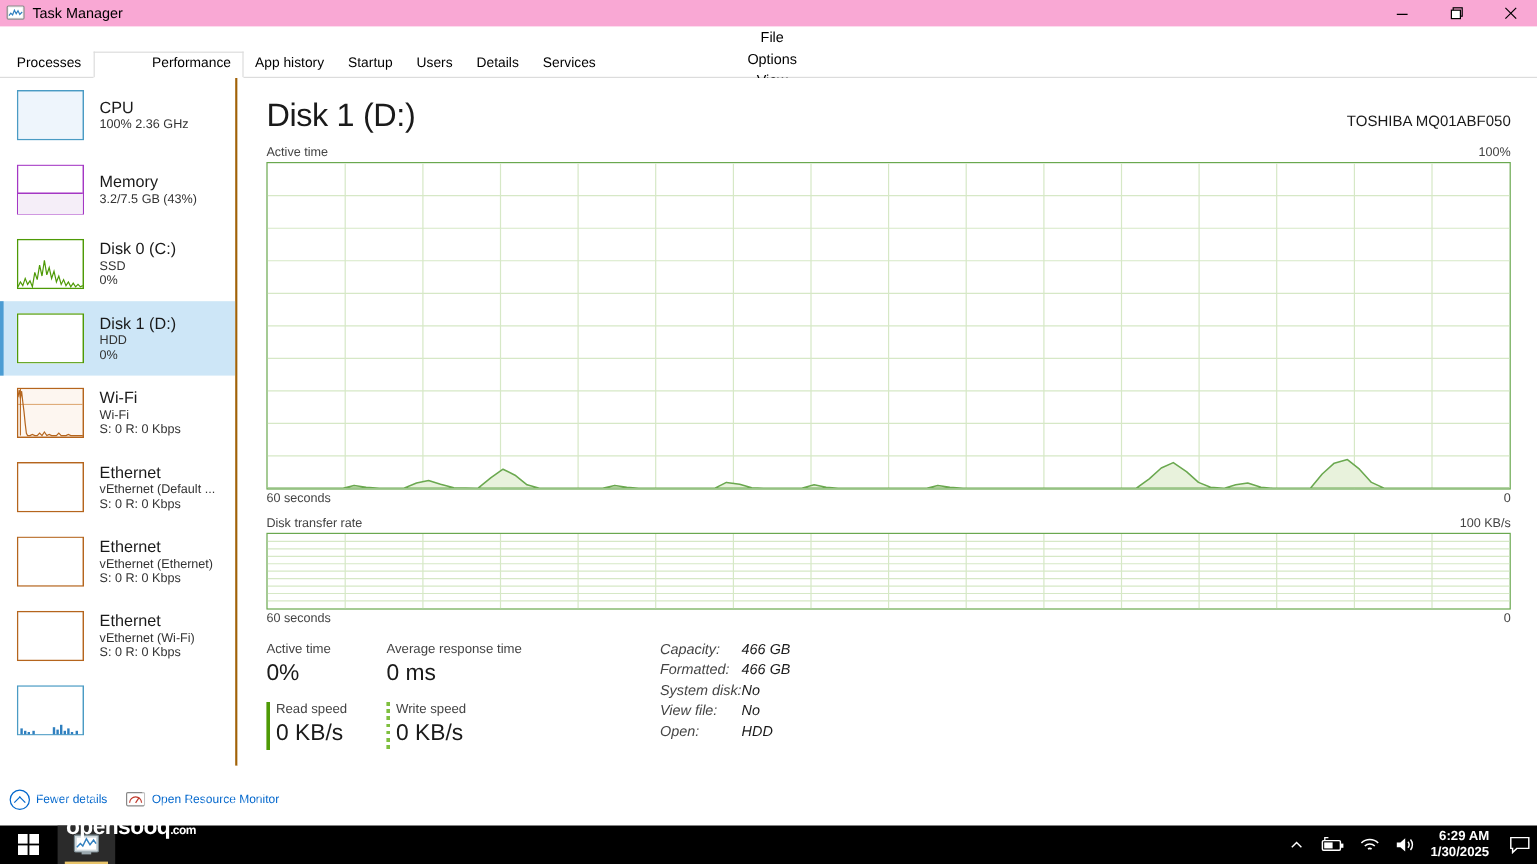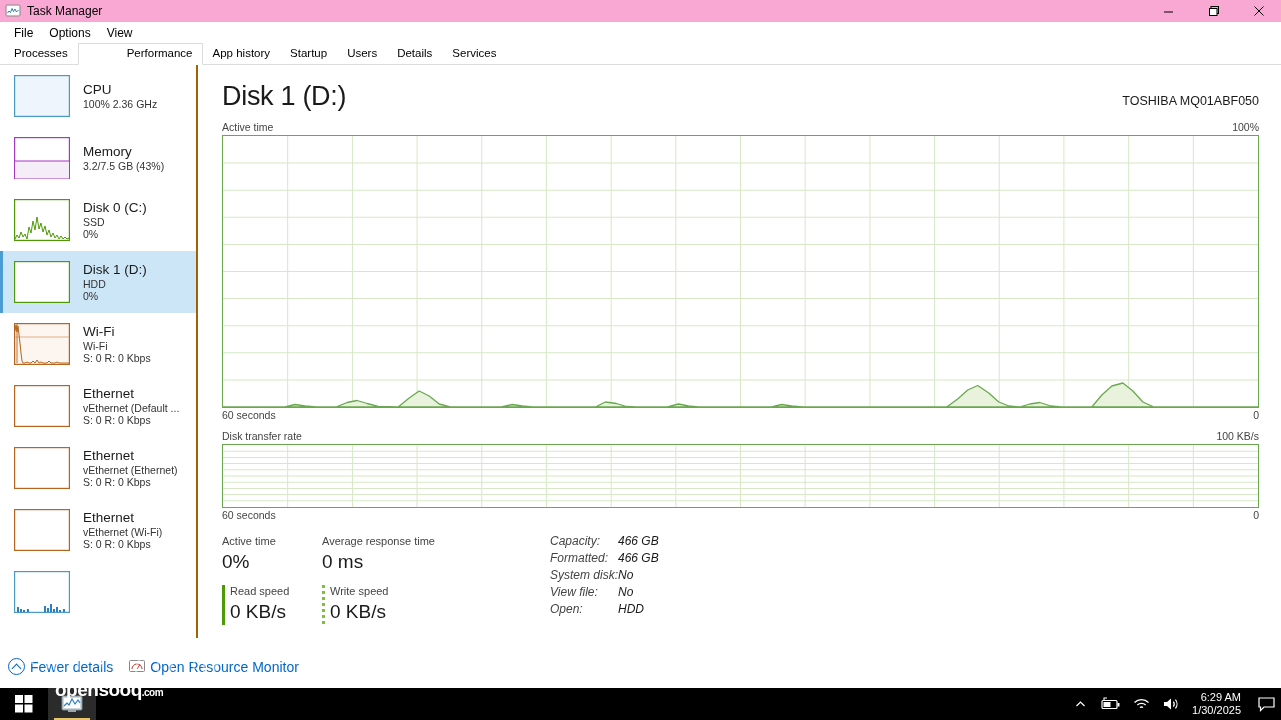--- a/index.html
+++ b/index.html
@@ -31,21 +31,21 @@
     position: absolute; right: 0; top: 0; height: 22px; display: flex;
   }
   .wc {
     width: 45px; height: 22px; display: flex;
     align-items: center; justify-content: center; cursor: default;
   }
 
   
   .menubar {
     height: 22px; display: flex; align-items: center;
-    padding-left: 6px; background: #fff;
+    padding-left: 6px; background: #fff; flex-direction: column;
   }
   .menuitem {
     font-size: 12px; color: #000; padding: 2px 8px; cursor: default;
   }
 
   
   .tabstrip {
     height: 21px; display: flex; align-items: flex-end;
     padding-left: 4px; border-bottom: 1px solid #dcdcdc; background: #fff;
   }
@@ -145,21 +145,21 @@
   .kv .k { width: 68px; color: #444; }
   .kv .v { color: #1a1a1a; }
 
   
   .statusbar {
     position: absolute; left: 0; top: 645px;
     width: 1281px; height: 43px; background: #fff;
     display: flex; align-items: center; padding-left: 8px;
   }
   .sb-btn {
-    display: flex; align-items: center; font-size: 14px;
+    display: flex; align-items: center; font-size: 10px;
     color: #0066cc; cursor: default; margin-right: 16px;
   }
   .sb-chevron {
     width: 17px; height: 17px; border: 1px solid #0066cc;
     border-radius: 50%; margin-right: 5px; position: relative; flex: none;
   }
   .sb-chevron::after {
     content: ""; position: absolute; left: 4px; top: 6px;
     width: 6px; height: 6px; border-left: 1.4px solid #0066cc;
     border-top: 1.4px solid #0066cc; transform: rotate(45deg);
@@ -176,21 +176,21 @@
     position: absolute; left: 55px; top: 679px;
     font-size: 19px; font-weight: bold; color: #ffffff;
     letter-spacing: -0.5px; pointer-events: none; user-select: none; z-index: 6;
   }
   .wm-opensooq .dom { font-size: 10px; font-weight: bold; }
 
   
   .taskbar {
     position: absolute; left: 0; top: 688px;
     width: 1281px; height: 32px; background: #000000;
-    display: flex; align-items: center;
+    display: flex; align-items: center; font-weight: bold;
   }
   .start-btn {
     width: 48px; height: 32px; display: flex;
     align-items: center; justify-content: center; cursor: default;
   }
   .tb-app {
     width: 48px; height: 32px; display: flex; align-items: center;
     justify-content: center; position: relative;
     background: #2b2b2b; cursor: default;
   }

